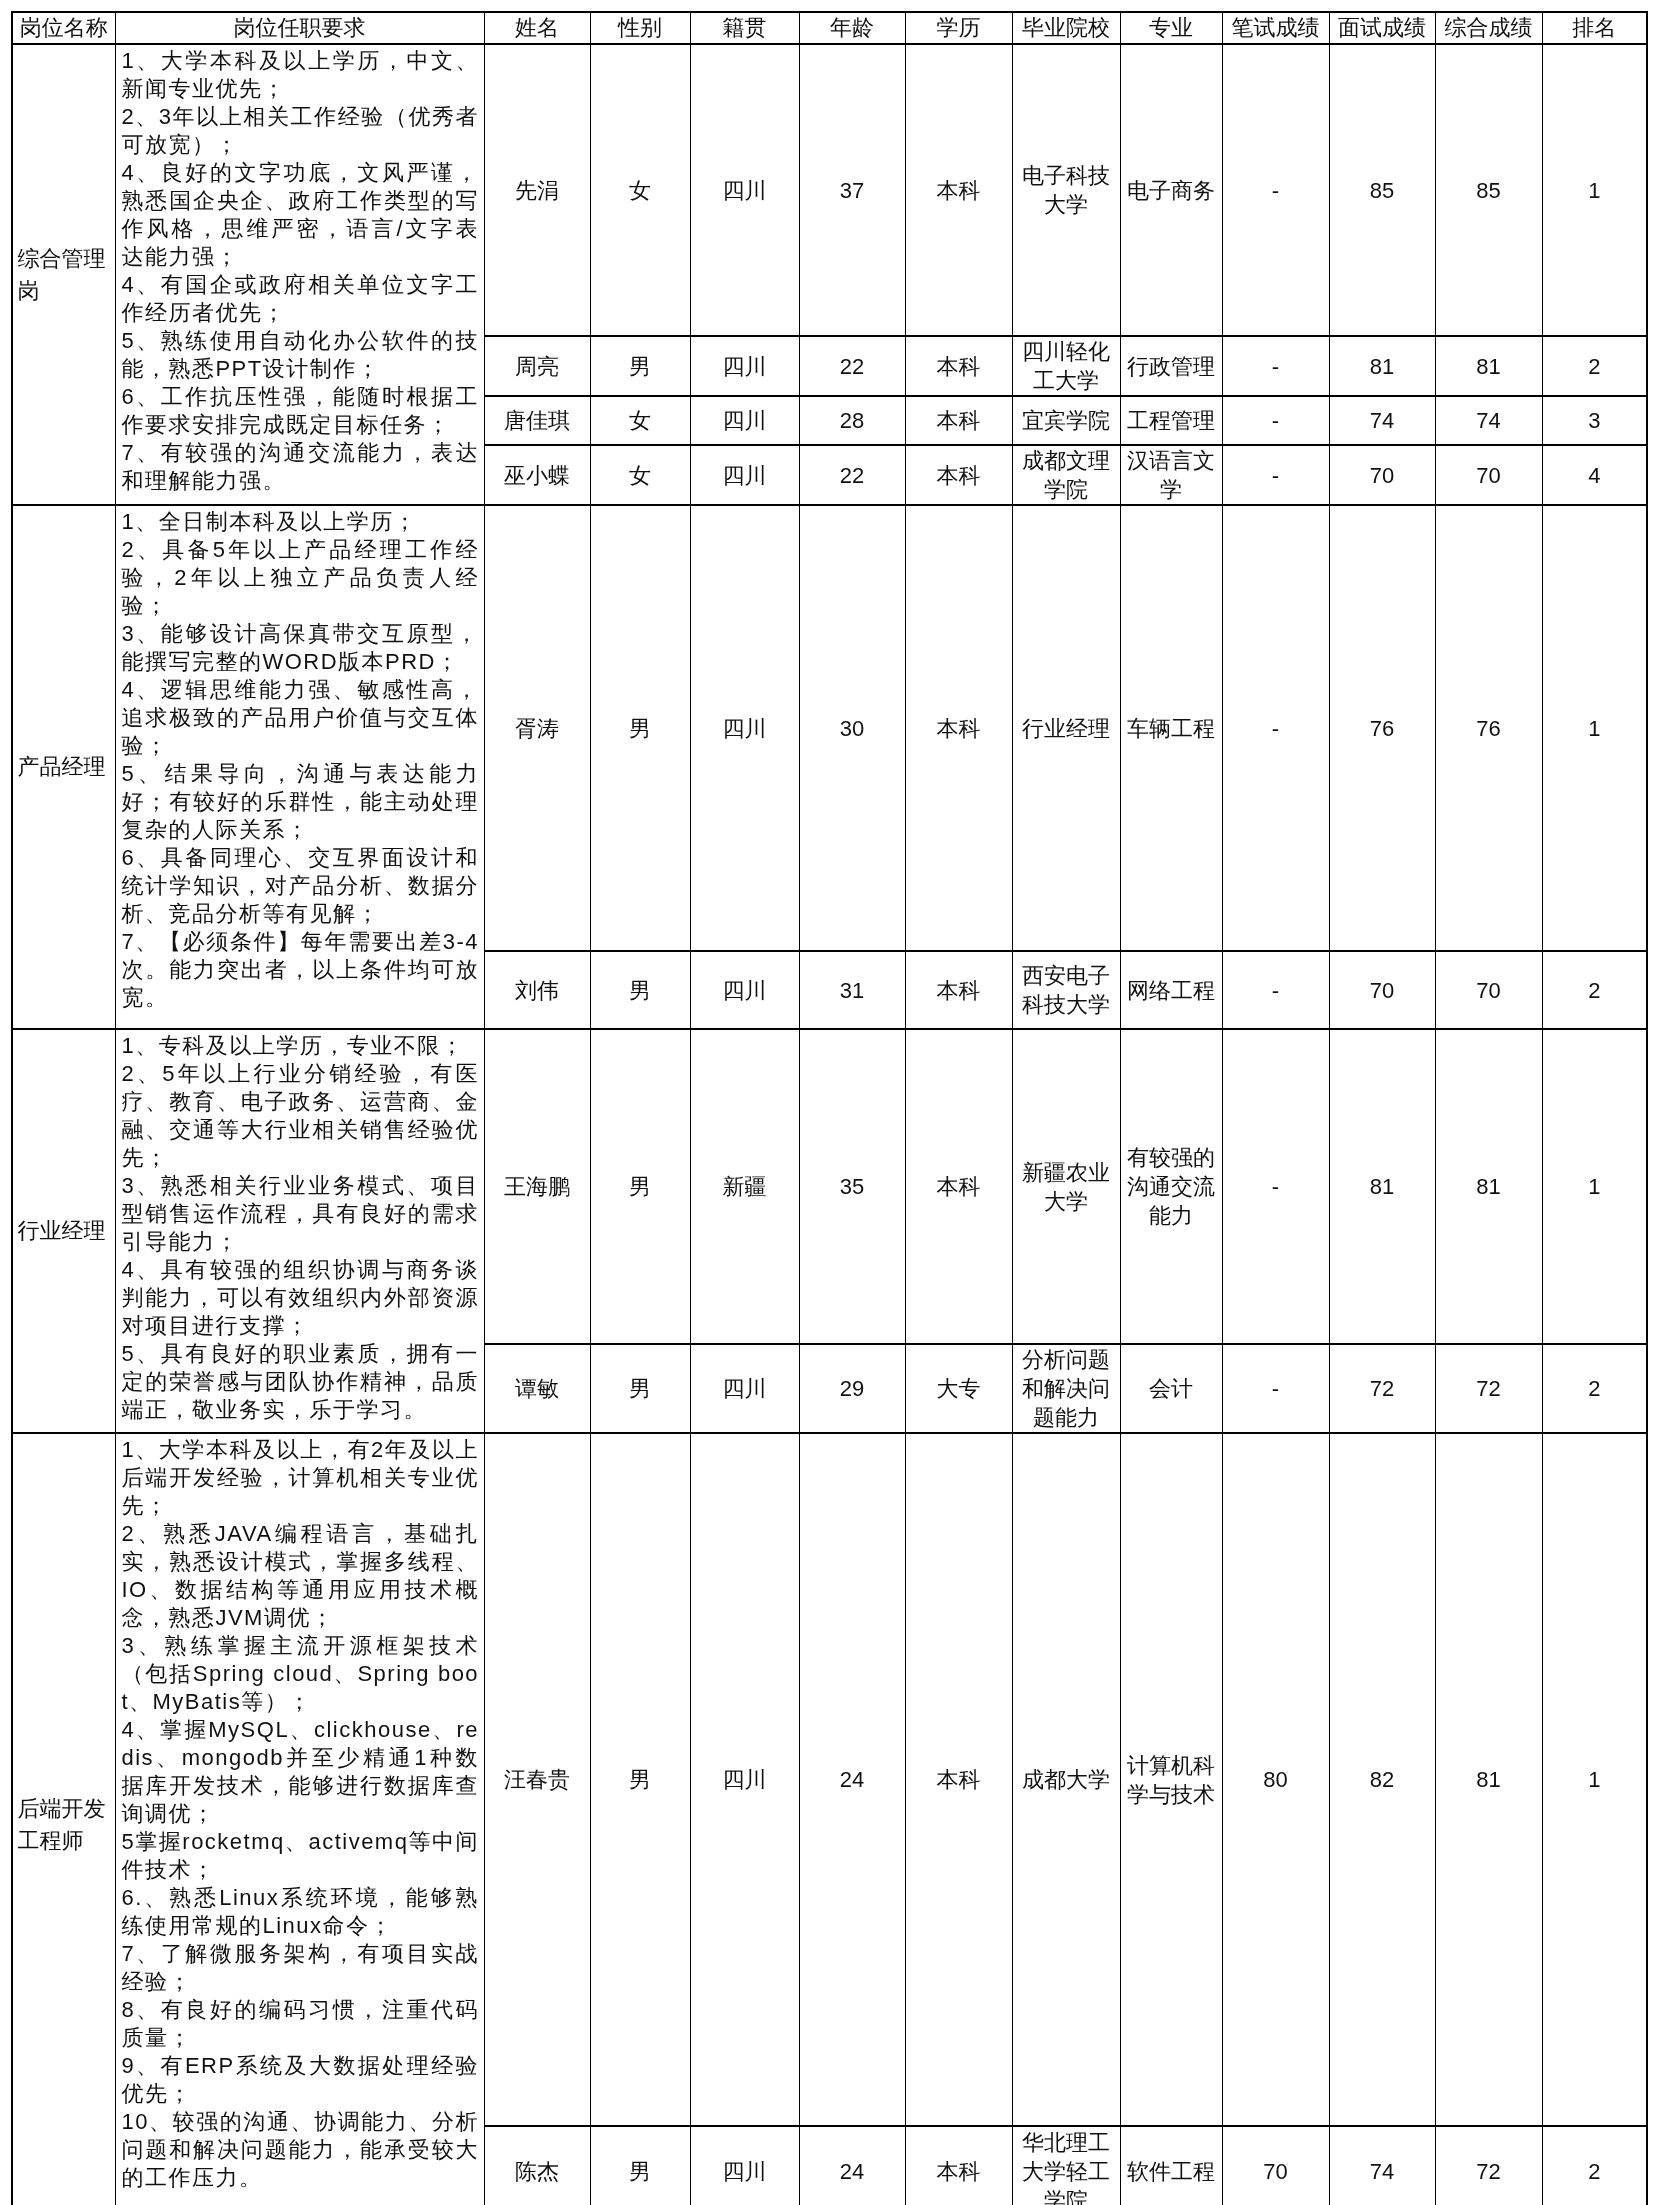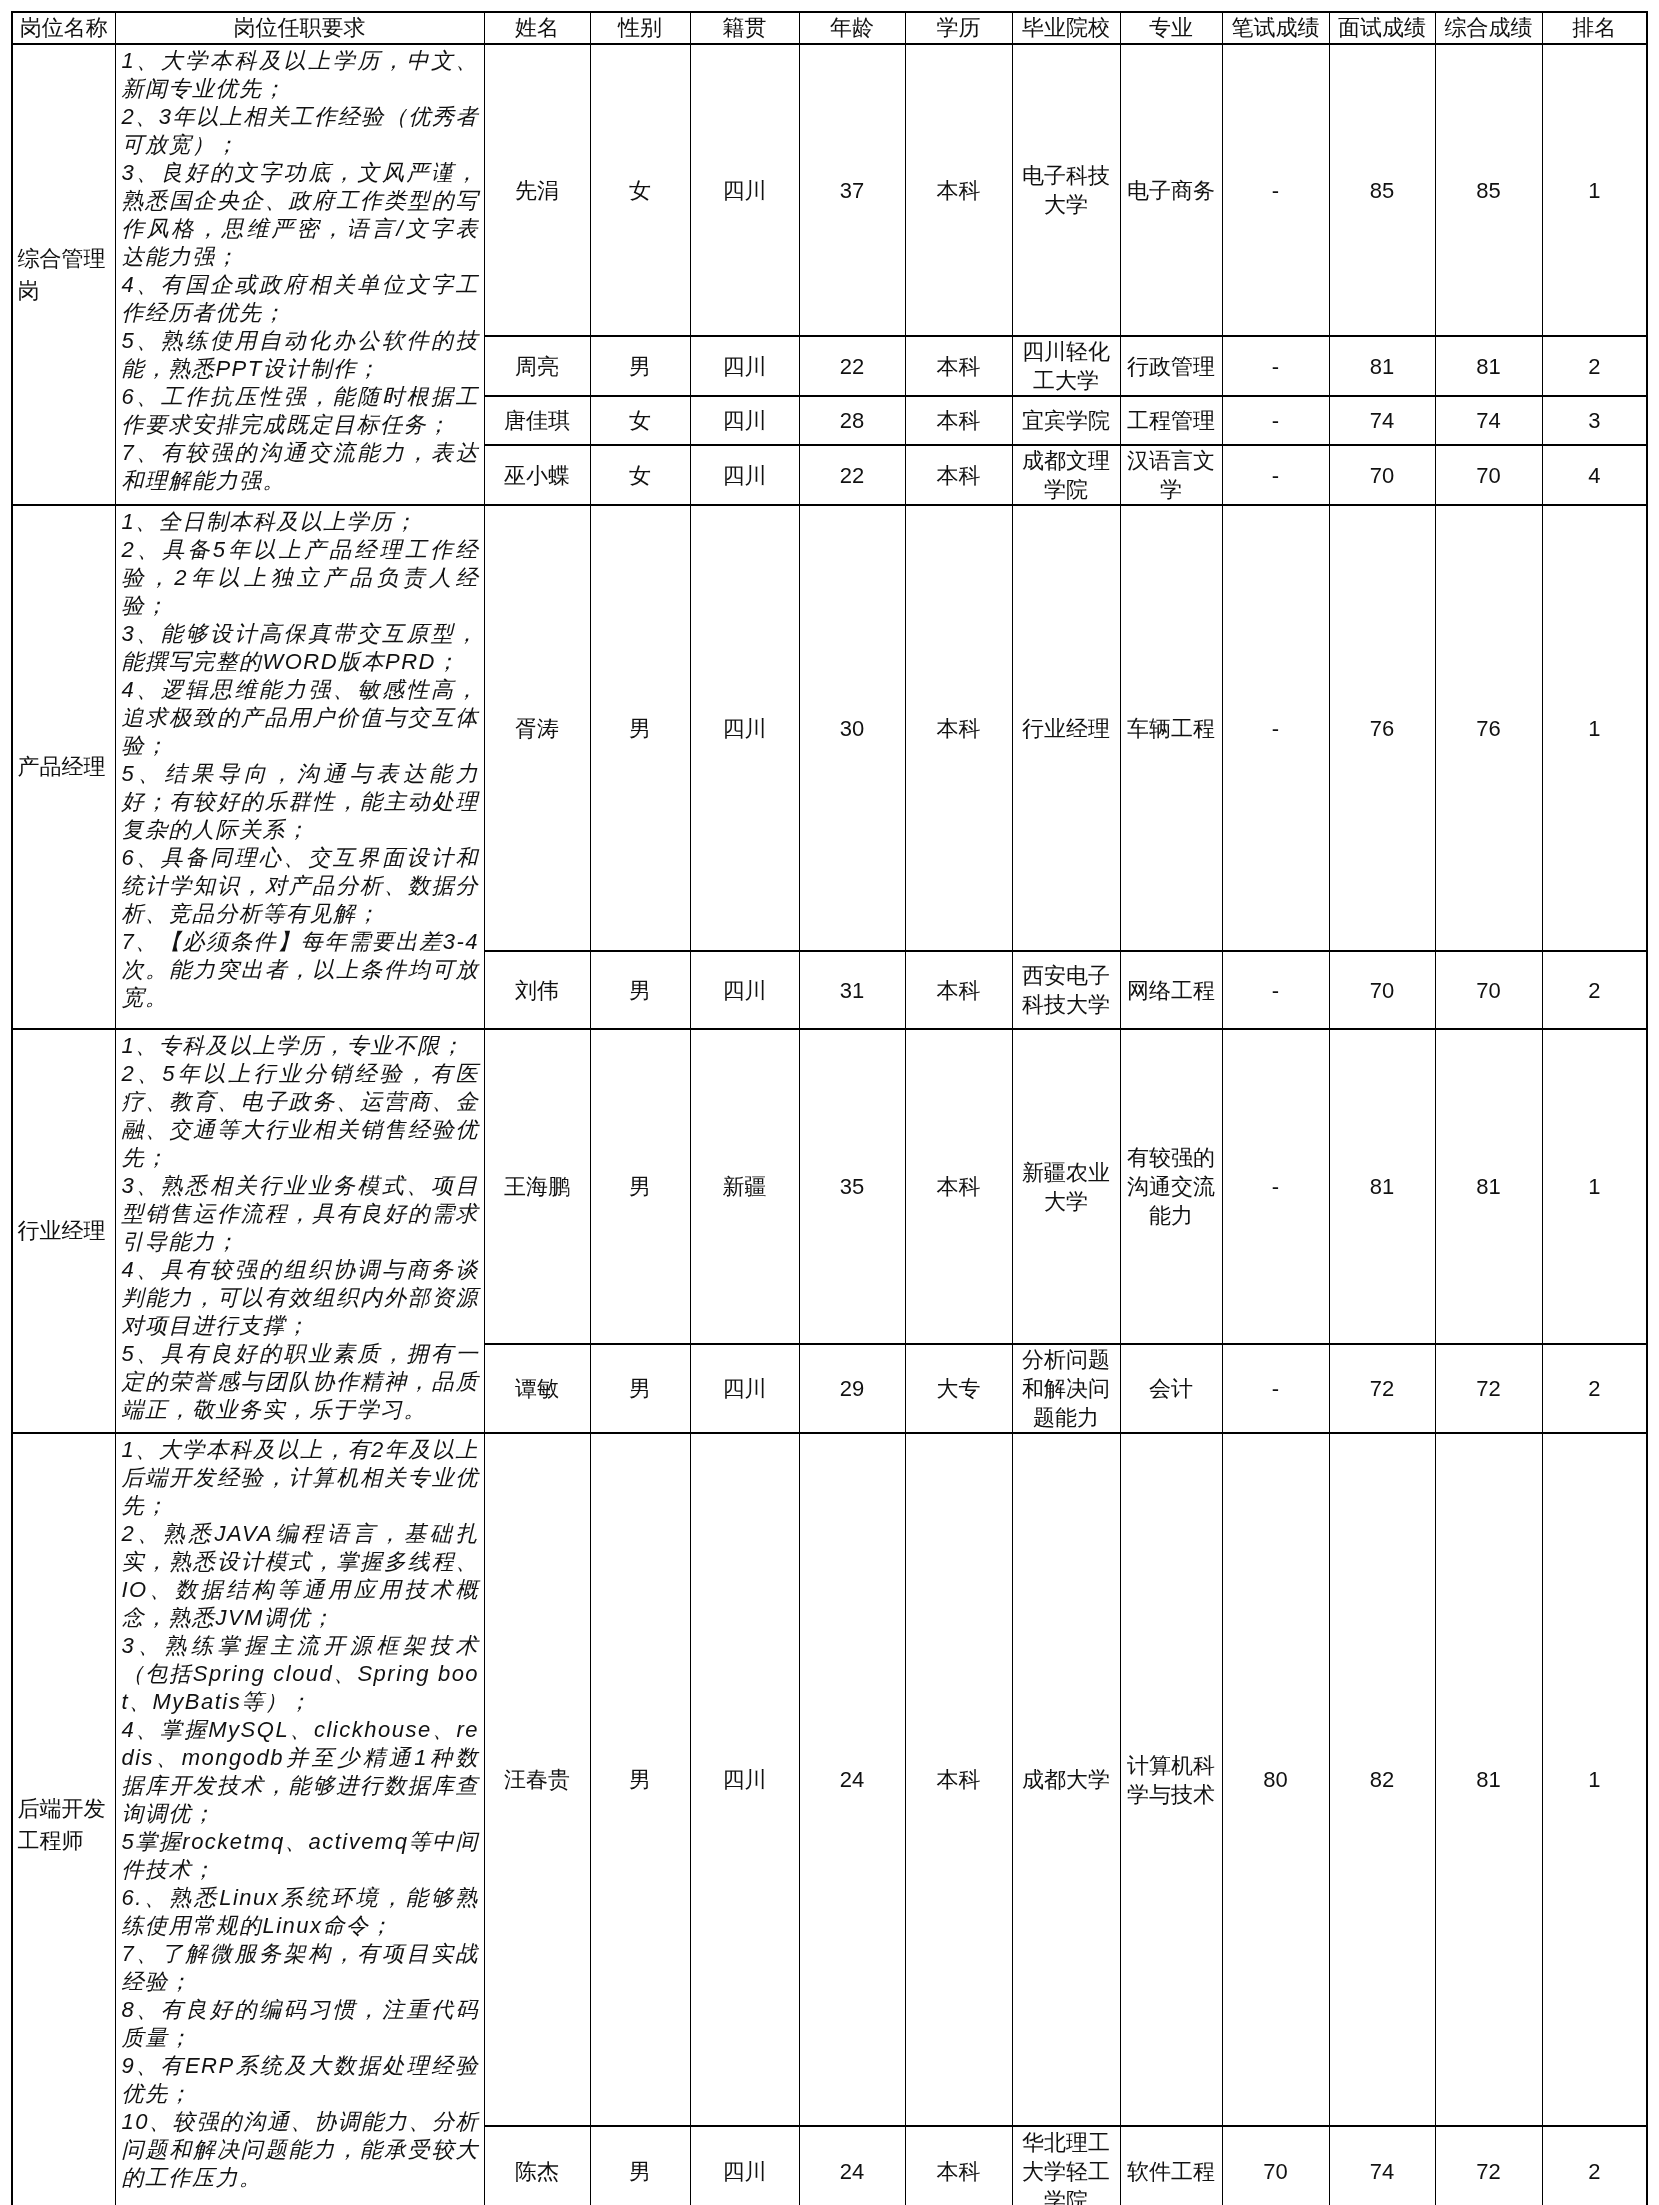--- a/index.html
+++ b/index.html
@@ -44,21 +44,20 @@
   td.pos {
     text-align: left;
     vertical-align: middle;
     padding: 0 4.4px;
     line-height: 32px;
     word-break: break-all;
   }
   td.req {
     vertical-align: top;
     padding: 2.2px 4.4px 2.2px 5.9px;
-    font-style: italic;
   }
   td.req .item {
     text-align: justify;
     word-break: break-all;
     line-height: 28px;
     letter-spacing: 1.5px;
   }
 </style>
 </head>
 <body>
@@ -99,21 +98,21 @@
       </tr>
     </thead>
 
     <tbody>
 
       <tr style="height:292px">
         <td class="pos" rowspan="4">综合管理岗</td>
         <td class="req" rowspan="4">
           <div class="item">1、大学本科及以上学历，中文、新闻专业优先；</div>
           <div class="item">2、3年以上相关工作经验（优秀者可放宽）；</div>
-          <div class="item">3、良好的文字功底，文风严谨，熟悉国企央企、政府工作类型的写作风格，思维严密，语言/文字表达能力强；</div>
+          <div class="item">4、良好的文字功底，文风严谨，熟悉国企央企、政府工作类型的写作风格，思维严密，语言/文字表达能力强；</div>
           <div class="item">4、有国企或政府相关单位文字工作经历者优先；</div>
           <div class="item">5、熟练使用自动化办公软件的技能，熟悉PPT设计制作；</div>
           <div class="item">6、工作抗压性强，能随时根据工作要求安排完成既定目标任务；</div>
           <div class="item">7、有较强的沟通交流能力，表达和理解能力强。</div>
         </td>
         <td class="c">先涓</td>
         <td class="c">女</td>
         <td class="c">四川</td>
         <td class="c">37</td>
         <td class="c">本科</td>

